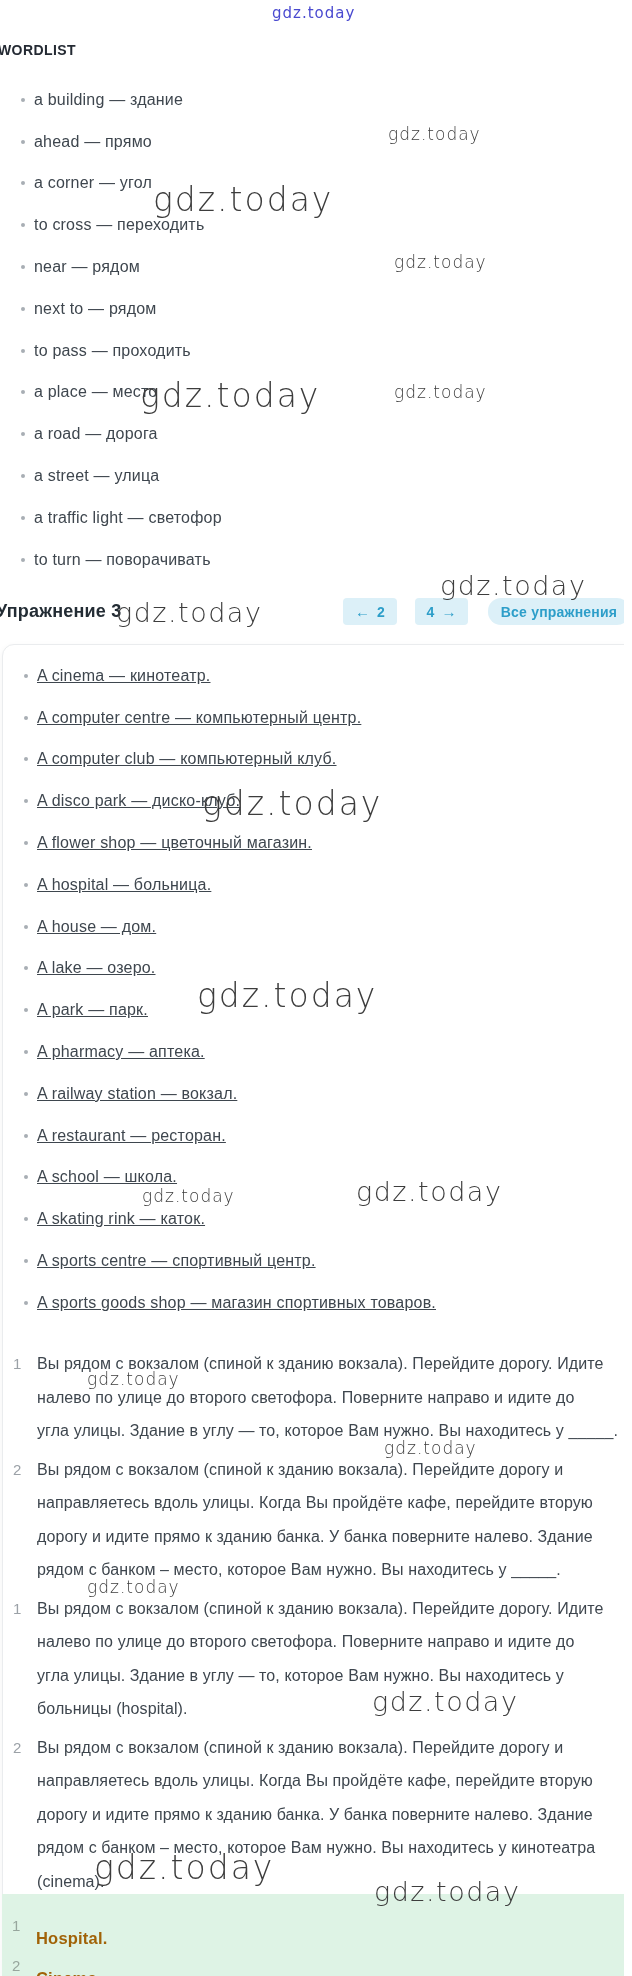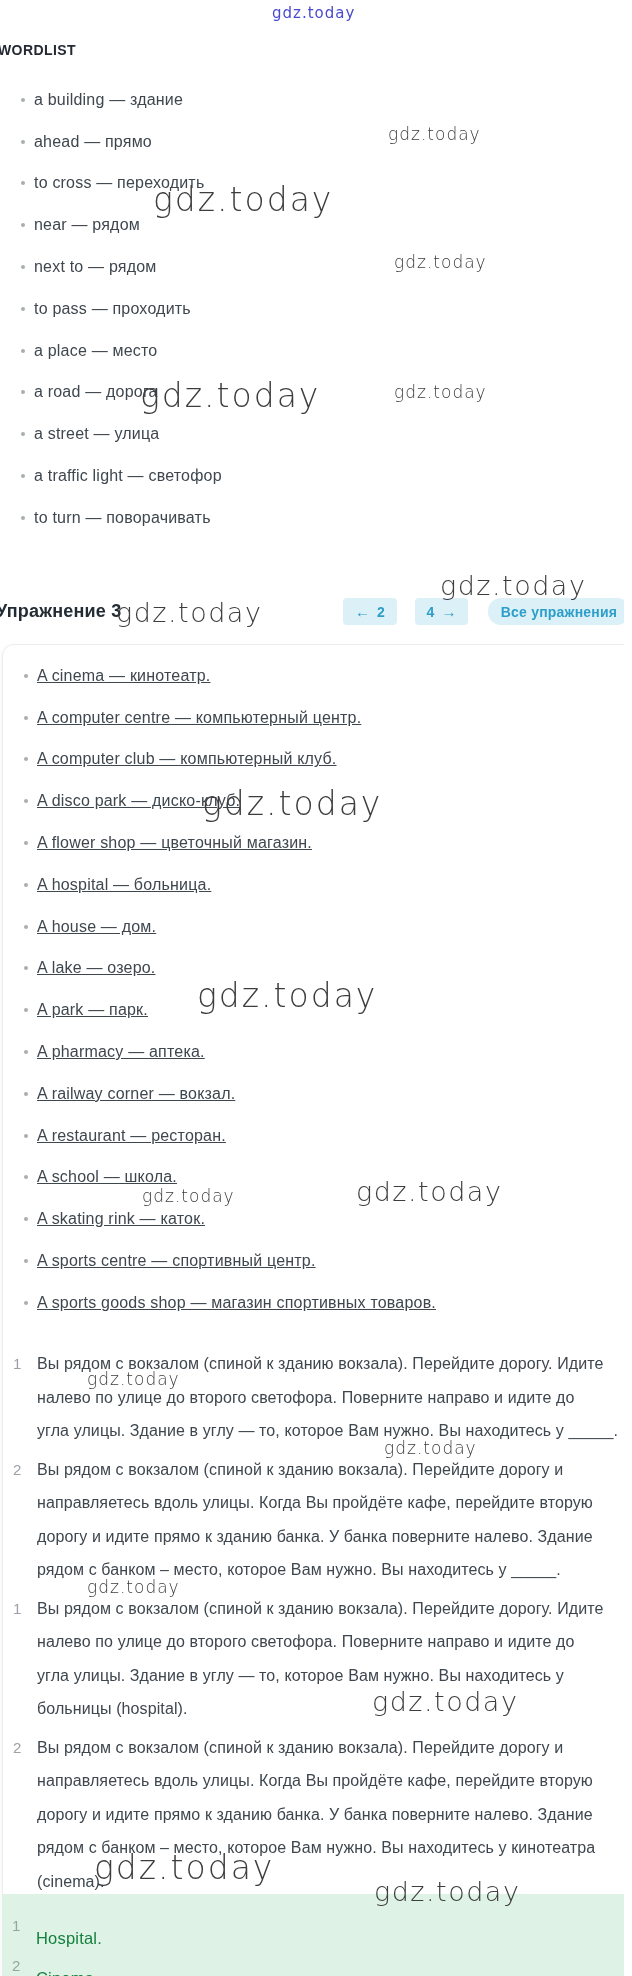--- a/index.html
+++ b/index.html
@@ -73,21 +73,21 @@
     color:#3e464e; font-weight:400; letter-spacing:0.1px;
   }
 
   
   .answers {
     position:absolute; left:-1px; top:1249px; width:701px; height:104px;
     background:#def3e5; padding-top:11px; box-sizing:border-box;
   }
   .ans { position:relative; height:40px; display:flex; align-items:center; padding-left:34px; }
   .ans .num { position:absolute; left:10px; font-size:15px; color:#97a69d; font-weight:400; }
-  .ans .atext { font-size:16.5px; font-weight:400; color:#15803d; letter-spacing:0.2px;margin-top:27px; }
+  .ans .atext { font-size:16.5px; font-weight:700; color:#a16207; letter-spacing:0.2px;margin-top:27px; }
 </style>
 </head>
 <body>
 
 <div class="page">
 
   <div class="wm wm-blue" style="left:272px;top:4px;">gdz.today</div>
   <div class="wm wm-sm" style="left:388px;top:124px;">gdz.today</div>
   <div class="wm wm-lg" style="left:153px;top:180px;">gdz.today</div>
   <div class="wm wm-sm" style="left:394px;top:252px;">gdz.today</div>
@@ -103,20 +103,21 @@
   <div class="wm wm-sm" style="left:384px;top:1438px;">gdz.today</div>
   <div class="wm wm-sm" style="left:87px;top:1577px;">gdz.today</div>
   <div class="wm wm-md" style="left:372px;top:1686px;">gdz.today</div>
   <div class="wm wm-lg" style="left:94px;top:1848px;">gdz.today</div>
   <div class="wm wm-md" style="left:374px;top:1876px;">gdz.today</div>
 
   <div class="wordlist-title">WORDLIST</div>
   <ul class="plainlist wordlist-top">
     <li>a building — здание</li>
     <li>ahead — прямо</li>
+    <li>a corner — угол</li>
     <li>to cross — переходить</li>
     <li>near — рядом</li>
     <li>next to — рядом</li>
     <li>to pass — проходить</li>
     <li>a place — место</li>
     <li>a road — дорога</li>
     <li>a street — улица</li>
     <li>a traffic light — светофор</li>
     <li>to turn — поворачивать</li>
   </ul>
@@ -139,21 +140,21 @@
         <li>A cinema — кинотеатр.</li>
         <li>A computer centre — компьютерный центр.</li>
         <li>A computer club — компьютерный клуб.</li>
         <li>A disco park — диско-клуб.</li>
         <li>A flower shop — цветочный магазин.</li>
         <li>A hospital — больница.</li>
         <li>A house — дом.</li>
         <li>A lake — озеро.</li>
         <li>A park — парк.</li>
         <li>A pharmacy — аптека.</li>
-        <li>A railway corner — вокзал.</li>
+        <li>A railway station — вокзал.</li>
         <li>A restaurant — ресторан.</li>
         <li>A school — школа.</li>
         <li>A skating rink — каток.</li>
         <li>A sports centre — спортивный центр.</li>
         <li>A sports goods shop — магазин спортивных товаров.</li>
       </ul>
     </div>
 
     <div class="tasks">
       <div class="para">

